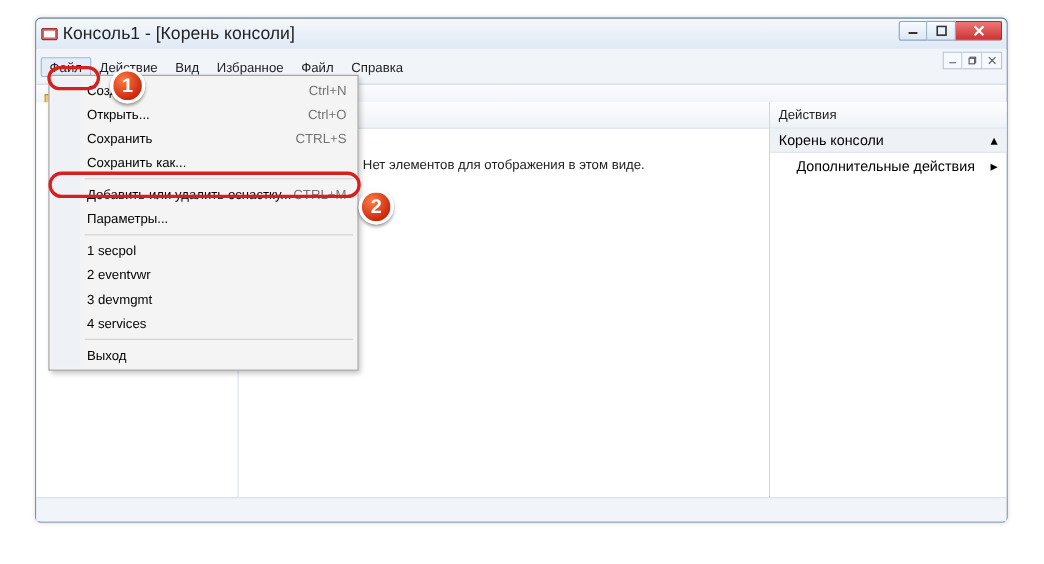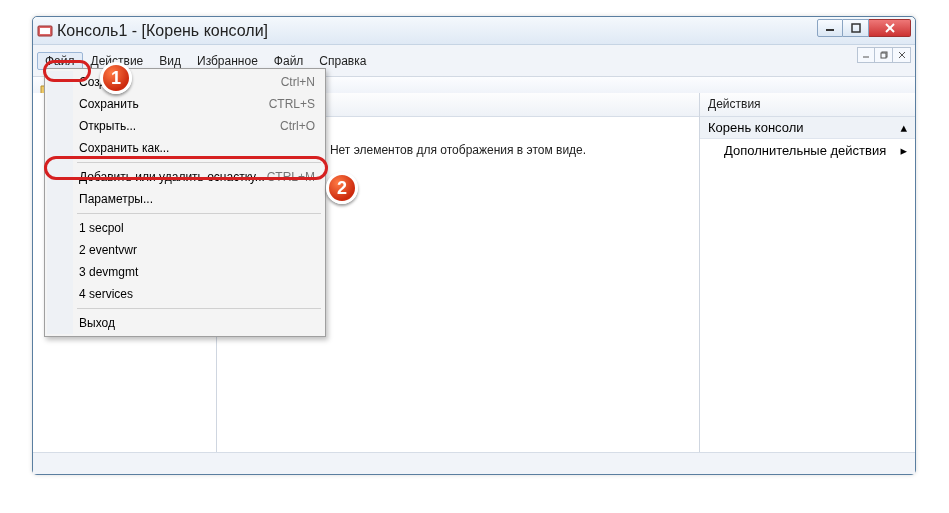--- a/index.html
+++ b/index.html
@@ -178,26 +178,26 @@
   <div class="status"></div>
 </div>
 
 <div class="dropdown">
   <div class="bar"></div>
   <div class="ddi">
     <span>Создать</span>
     <span class="sc">Ctrl+N</span>
   </div>
   <div class="ddi">
+    <span>Открыть...</span>
+    <span class="sc">Ctrl+O</span>
+  </div>
+  <div class="ddi">
     <span>Сохранить</span>
     <span class="sc">CTRL+S</span>
-  </div>
-  <div class="ddi">
-    <span>Открыть...</span>
-    <span class="sc">Ctrl+O</span>
   </div>
   <div class="ddi">
     <span>Сохранить как...</span>
   </div>
   <div class="ddsep"></div>
   <div class="ddi">
     <span>Добавить или удалить оснастку...</span>
     <span class="sc">CTRL+M</span>
   </div>
   <div class="ddi">

